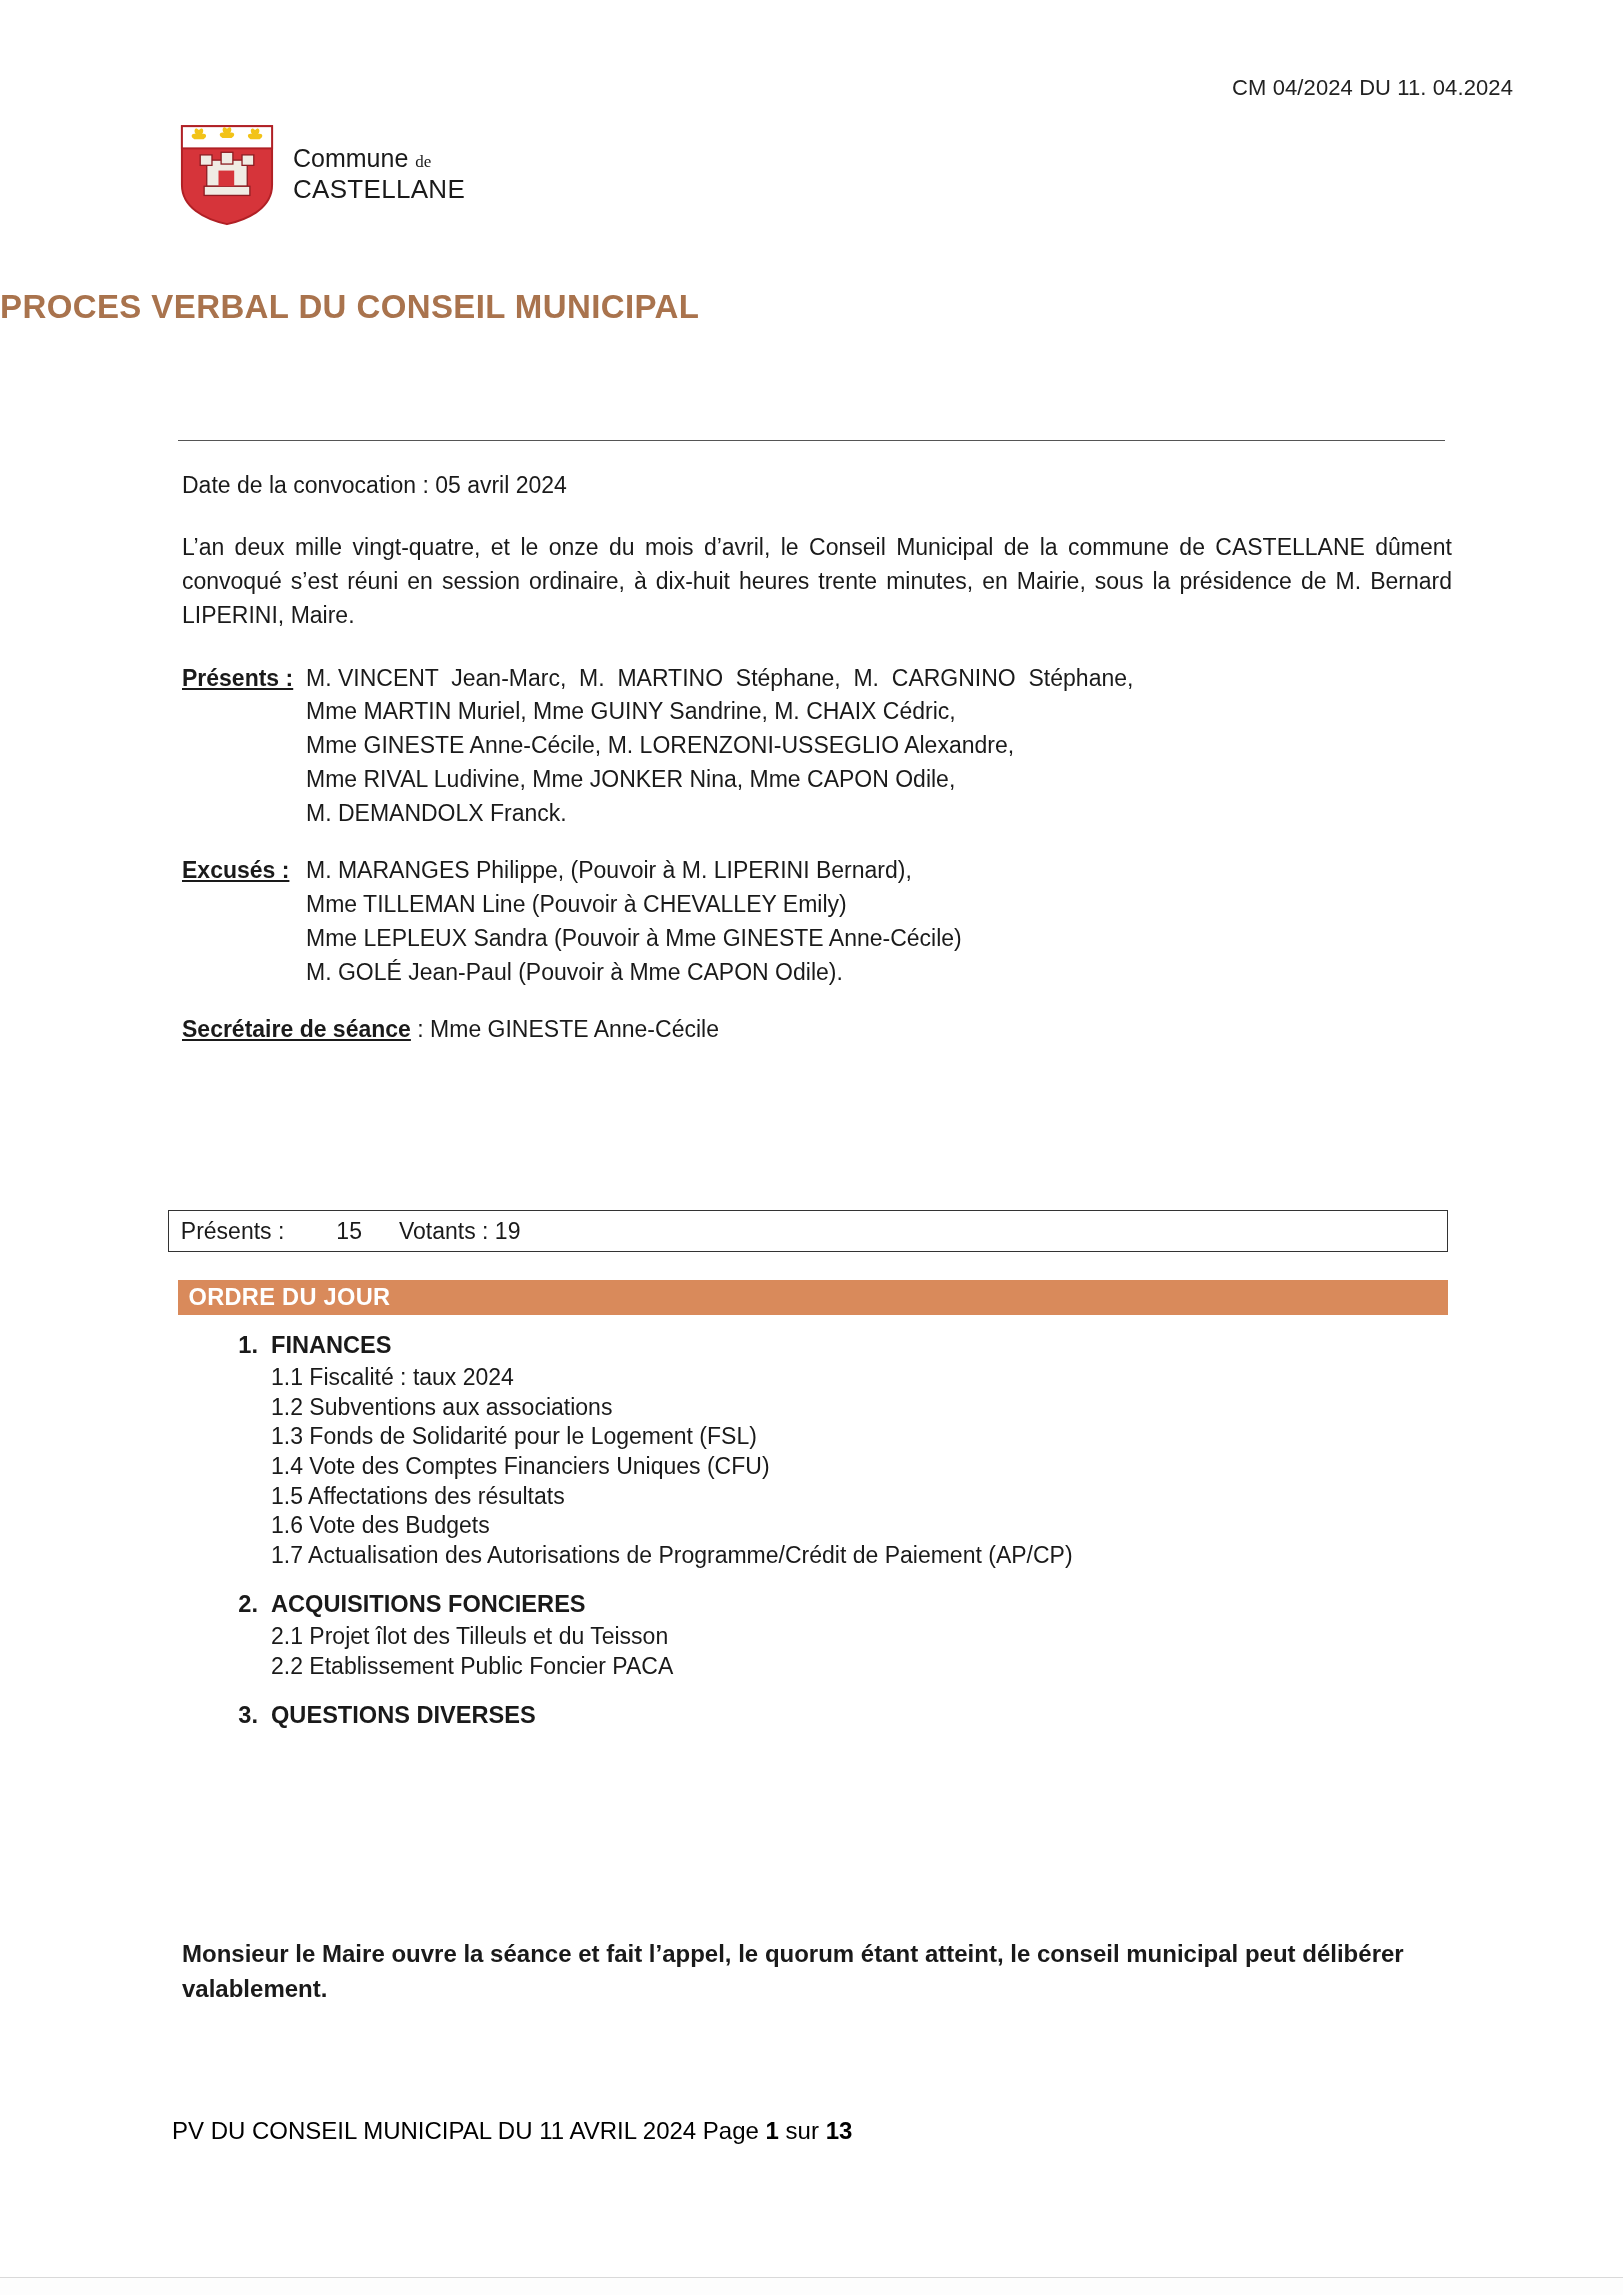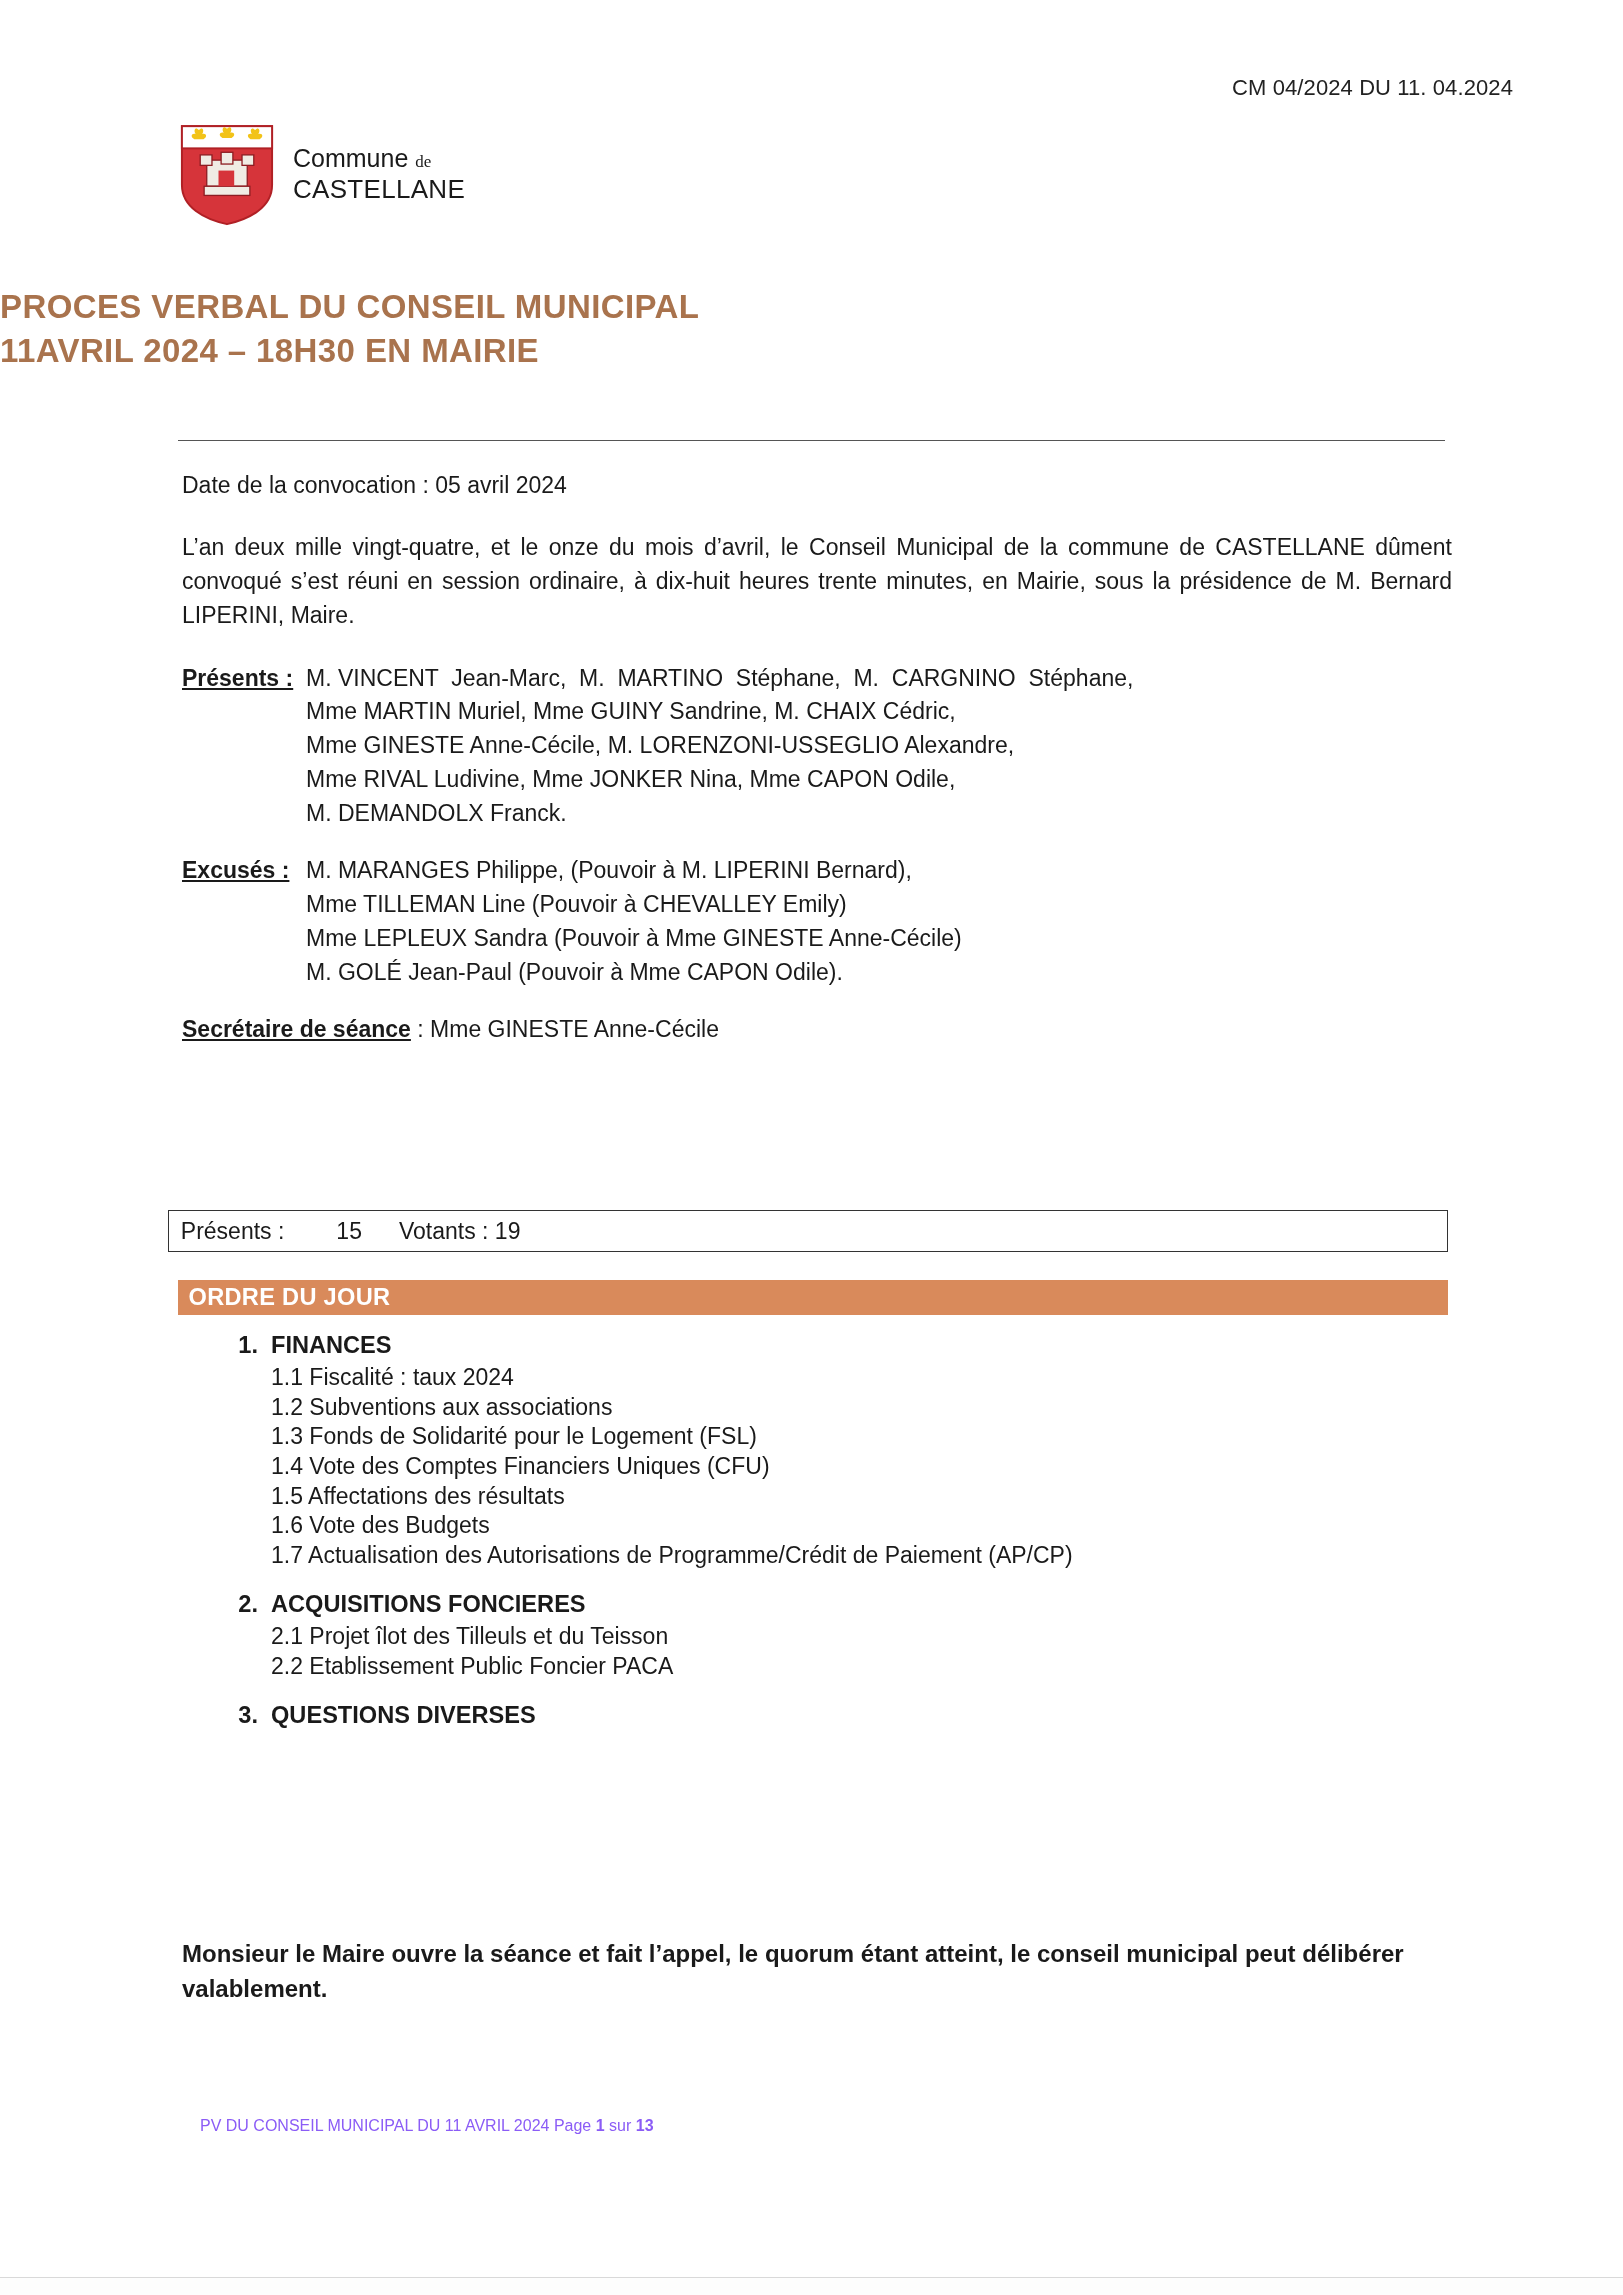--- a/index.html
+++ b/index.html
@@ -157,23 +157,23 @@
     left: 182px;
     width: 1270px;
     font-weight: bold;
     font-size: 24px;
     line-height: 1.45;
   }
 
   .footer {
     position: absolute;
     top: 2117px;
-    left: 200px;
-    font-size: 16px;
-    color: #8b5cf6;
+    left: 172px;
+    font-size: 24px;
+    color: #000000;
   }
   .footer b { font-weight: bold; }
 
   .bottom-edge {
     position: absolute;
     left: 0;
     bottom: 0;
     width: 100%;
     height: 17px;
     border-top: 0.7px solid #d9d9d9;
@@ -213,21 +213,20 @@
       <div class="line1">
         <span>Commune</span>
         <span class="de">de</span>
       </div>
       <div class="line2">CASTELLANE</div>
     </div>
   </div>
 
   <div class="title">
     <div>PROCES VERBAL DU CONSEIL MUNICIPAL</div>
-    <div>11AVRIL 2024 – 18H30 EN MAIRIE</div>
   </div>
 
   <div class="rule"></div>
 
   <div class="content">
 
     <p class="para convocation">
       <span class="bold">Date de la convocation</span><span> : 05 avril 2024</span>
     </p>
 

